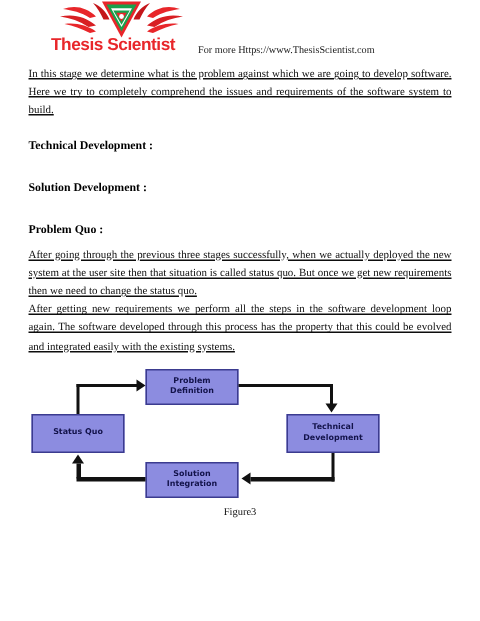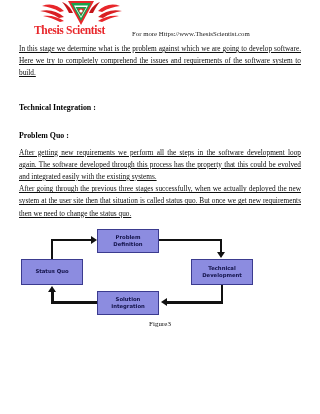--- a/index.html
+++ b/index.html
@@ -40,21 +40,21 @@
     position: absolute;
     left: 6px;
     top: 0px;
     width: 82px;
     height: 26px;
   }
   .logo-word {
     position: absolute;
     left: 0px;
     top: 24px;
-    font-family: Liberation Serif, serif;
+    font-family: Liberation Sans, sans-serif;
     font-weight: bold;
     font-size: 11.5px;
     letter-spacing: -0.3px;
     color: #e8262a;
     white-space: nowrap;
     line-height: 13px;
   }
   .logo-tagline {
     position: absolute;
     left: 113px;
@@ -185,34 +185,35 @@
       <div class="logo-word">Thesis Scientist</div>
     </div>
     <div class="logo-tagline">For more Https://www.ThesisScientist.com</div>
   </div>
 
   <p class="body-text para">In this stage we determine what is the problem against which we are going to develop software. Here we try to completely comprehend the issues and requirements of the software system to build.</p>
 
   <div class="spacer-sm"></div>
 
   <div>
+    <div class="heading">Technical Development :</div>
   </div>
 
   <div class="spacer-sm"></div>
 
   <div>
-    <div class="heading">Technical Integration :</div>
+    <div class="heading">Solution Development :</div>
   </div>
 
   <div class="spacer-sm"></div>
 
   <div>
     <div class="heading">Problem Quo :</div>
+    <p class="body-text para">After going through the previous three stages successfully, when we actually deployed the new system at the user site then that situation is called status quo. But once we get new requirements then we need to change the status quo.</p>
     <p class="body-text para">After getting new requirements we perform all the steps in the software development loop again. The software developed through this process has the property that this could be evolved and integrated easily with the existing systems.</p>
-    <p class="body-text para">After going through the previous three stages successfully, when we actually deployed the new system at the user site then that situation is called status quo. But once we get new requirements then we need to change the status quo.</p>
   </div>
 
   <div class="diagram">
 
     <div class="dbox box-problem">
       <span>
         <span>Problem</span>
         <span>Definition</span>
       </span>
     </div>

